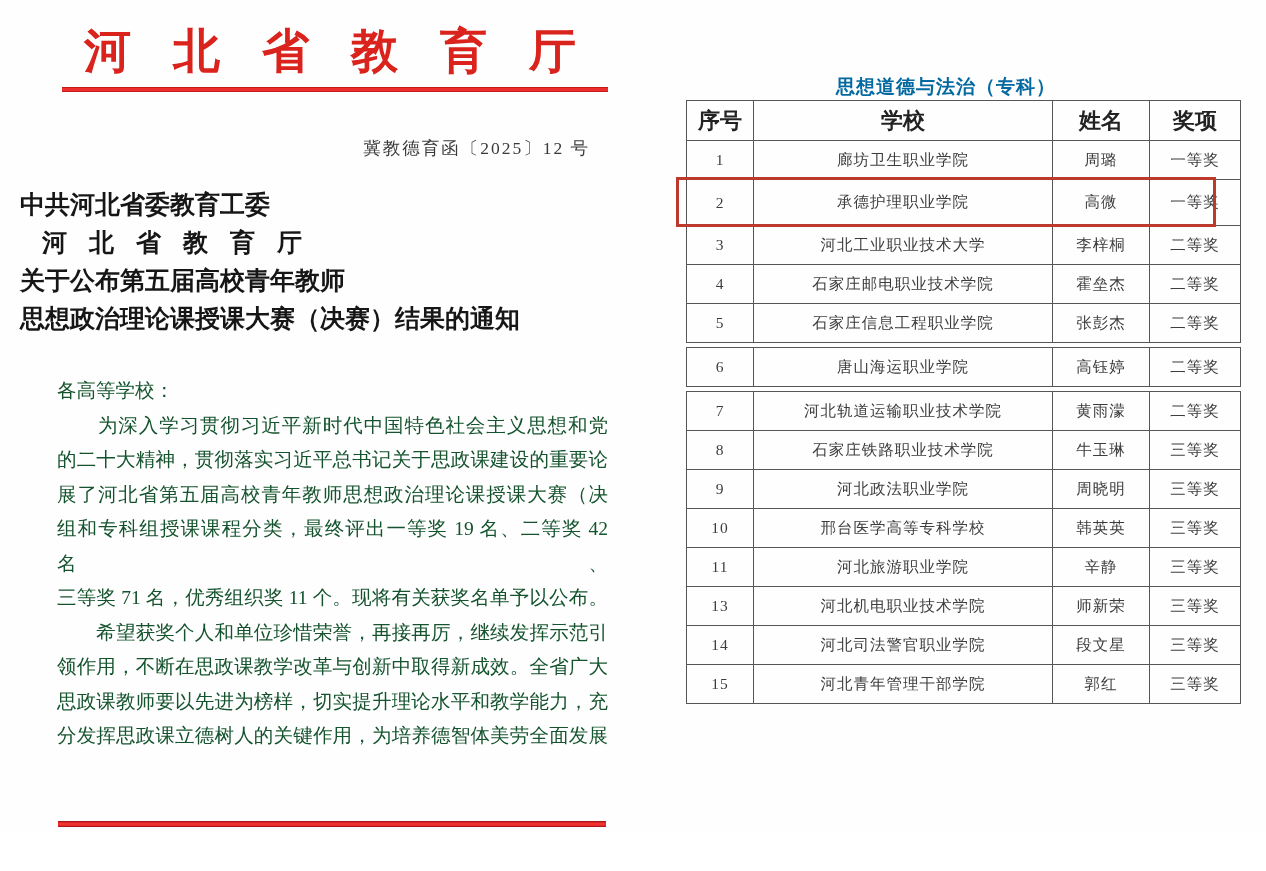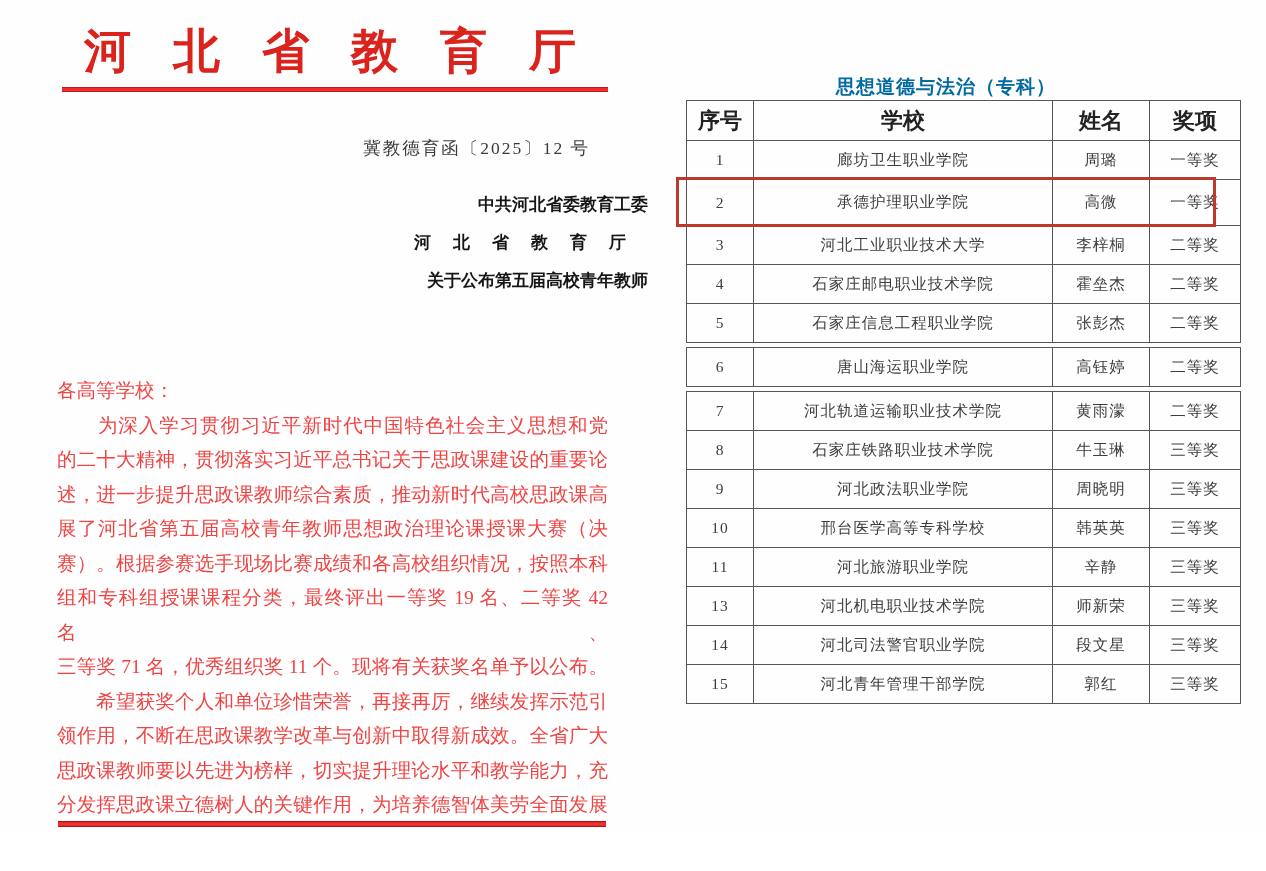--- a/index.html
+++ b/index.html
@@ -24,27 +24,27 @@
   }
   .red-rule{
     position:absolute;left:62px;top:87px;width:546px;height:5px;
     background:linear-gradient(to bottom,#a81414,#ef2d2d 30%,#ef2d2d 72%,#a81414);
   }
   .doc-number{
     position:absolute;left:0;top:136px;width:582px;text-align:right;
     font-size:17.5px;color:#3a3a3a;letter-spacing:2px;margin-left:8px;
   }
   .doc-title{
-    position:absolute;left:28px;top:186px;width:620px;text-align:right;
-    font-size:17px;line-height:38px;font-weight:bold;color:#161616;
+    position:absolute;left:20px;top:186px;width:620px;text-align:left;
+    font-size:25px;line-height:38px;font-weight:bold;color:#161616;
   }
   .doc-title .spaced{letter-spacing:22px;text-indent:22px;}
   .body-text{
     position:absolute;left:57px;top:374px;width:551px;
-    font-size:19.5px;line-height:34.5px;color:#ef4444;
+    font-size:19.5px;line-height:34.5px;color:#14532d;
   }
   .body-text .ln{white-space:nowrap;}
   .body-text .ln.j{text-align:justify;text-align-last:justify;white-space:normal;}
   .bottom-rule{
     position:absolute;left:58px;top:821px;width:548px;height:6px;
     background:linear-gradient(to bottom,#8f0f0f,#f23131 35%,#f23131 70%,#8f0f0f);
   }
   
   .right-page{position:absolute;left:660px;top:0;width:606px;height:871px;}
   .table-title{
@@ -80,28 +80,27 @@
 <div class="canvas">
 
   <div class="left-page">
     <div class="agency">河北省教育厅</div>
     <div class="red-rule"></div>
     <div class="doc-number">冀教德育函〔2025〕12 号</div>
     <div class="doc-title">
       <div>中共河北省委教育工委</div>
       <div class="spaced">河北省教育厅</div>
       <div>关于公布第五届高校青年教师</div>
+      <div>思想政治理论课授课大赛（决赛）结果的通知</div>
     </div>
     <div class="body-text" id="body-lines">
         <div class="ln">各高等学校：</div>
         <div class="ln j">　　为深入学习贯彻习近平新时代中国特色社会主义思想和党</div>
         <div class="ln j">的二十大精神，贯彻落实习近平总书记关于思政课建设的重要论</div>
-        <div class="ln j">述，进一步提升思政课教师综合素质，推动新时代高校思政课高</div>
         <div class="ln j">展了河北省第五届高校青年教师思想政治理论课授课大赛（决</div>
-        <div class="ln j">赛）。根据参赛选手现场比赛成绩和各高校组织情况，按照本科</div>
         <div class="ln j">组和专科组授课课程分类，最终评出一等奖 19 名、二等奖 42 名、</div>
         <div class="ln j">三等奖 71 名，优秀组织奖 11 个。现将有关获奖名单予以公布。</div>
         <div class="ln j">　　希望获奖个人和单位珍惜荣誉，再接再厉，继续发挥示范引</div>
         <div class="ln j">领作用，不断在思政课教学改革与创新中取得新成效。全省广大</div>
         <div class="ln j">思政课教师要以先进为榜样，切实提升理论水平和教学能力，充</div>
         <div class="ln j">分发挥思政课立德树人的关键作用，为培养德智体美劳全面发展</div>
       </div>
     <div class="bottom-rule"></div>
   </div>
 

